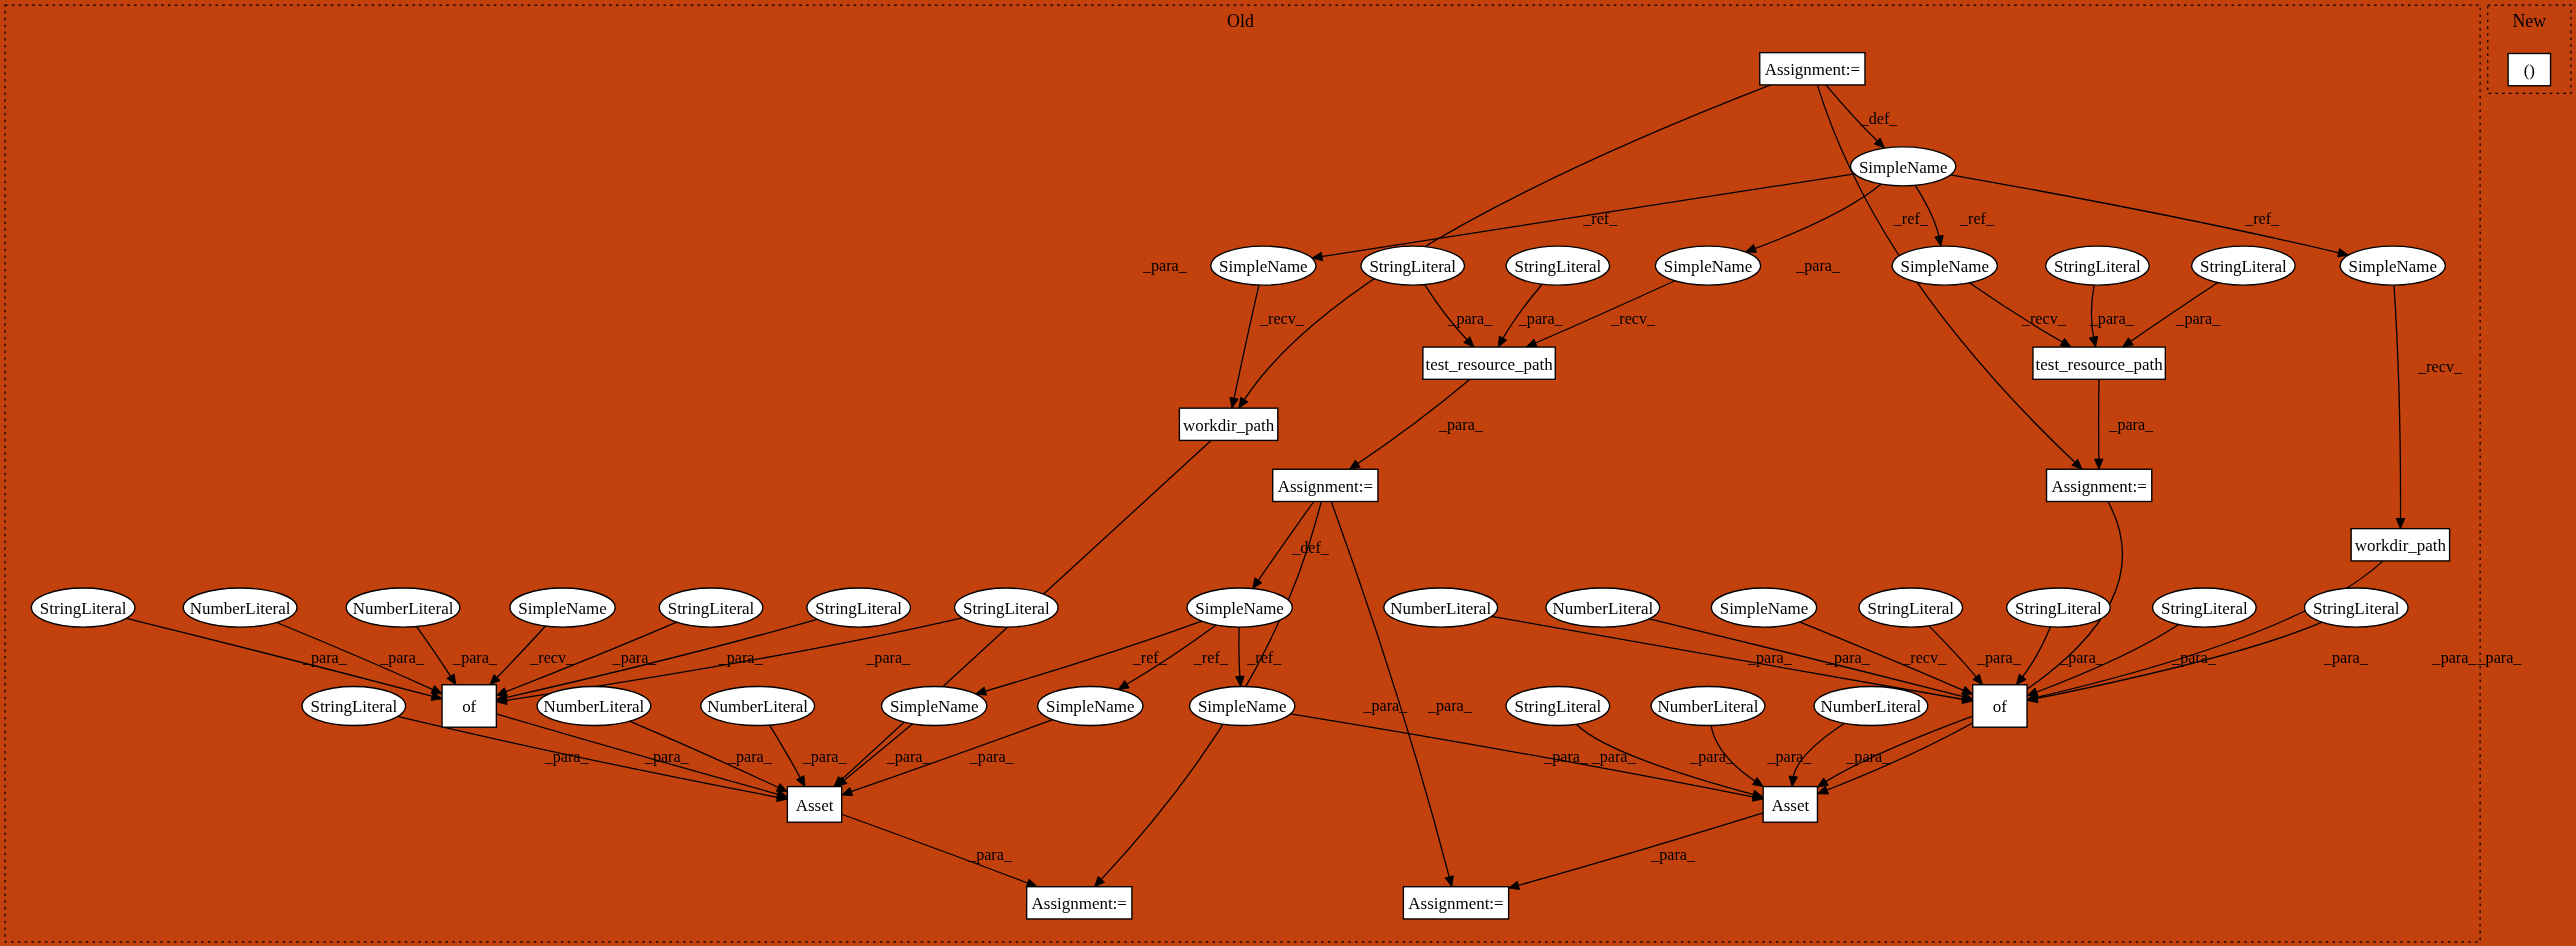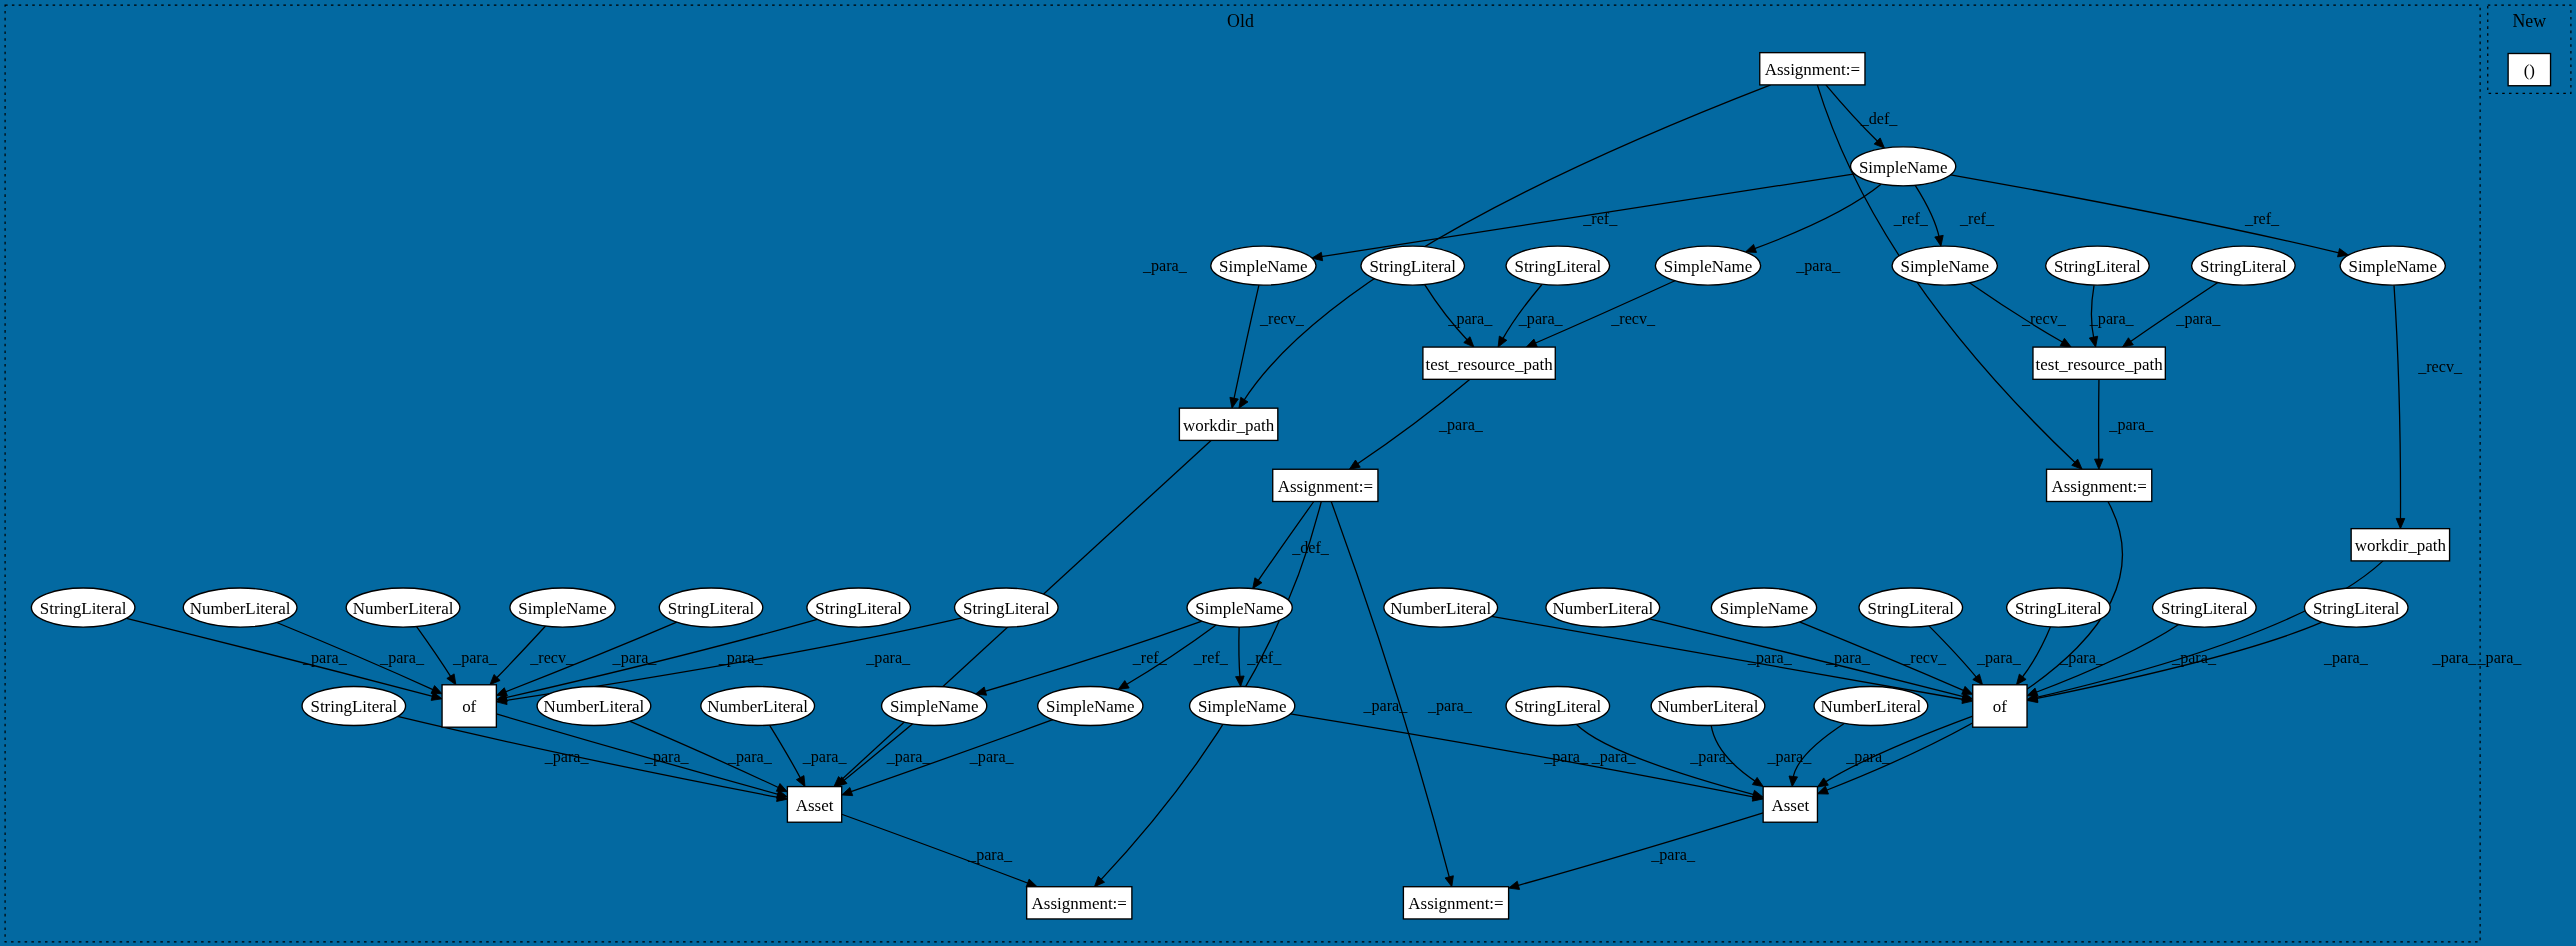--- a/index.html
+++ b/index.html
@@ -4,21 +4,21 @@
 <style>
   html, body {
     margin: 0;
     padding: 0;
     background: #ffffff;
   }
   #stage {
     position: relative;
     width: 2576px;
     height: 947px;
-    background: #0369a1;
+    background: #c2410c;
     font-family: "Liberation Serif", "DejaVu Serif", serif;
     overflow: hidden;
   }
   svg#graph {
     position: absolute;
     left: 0;
     top: 0;
     width: 2576px;
     height: 947px;
     display: block;

